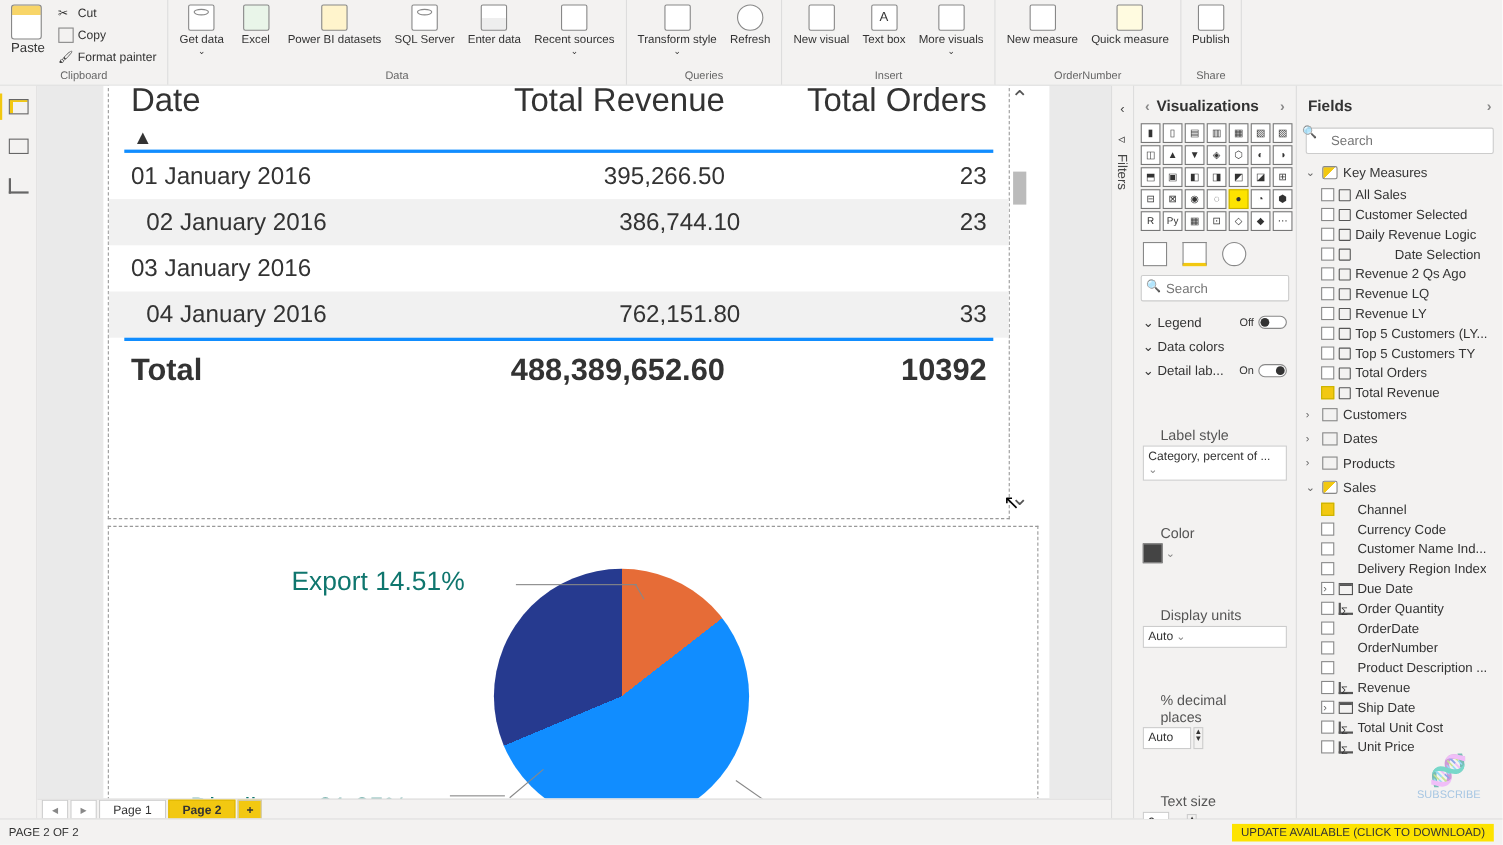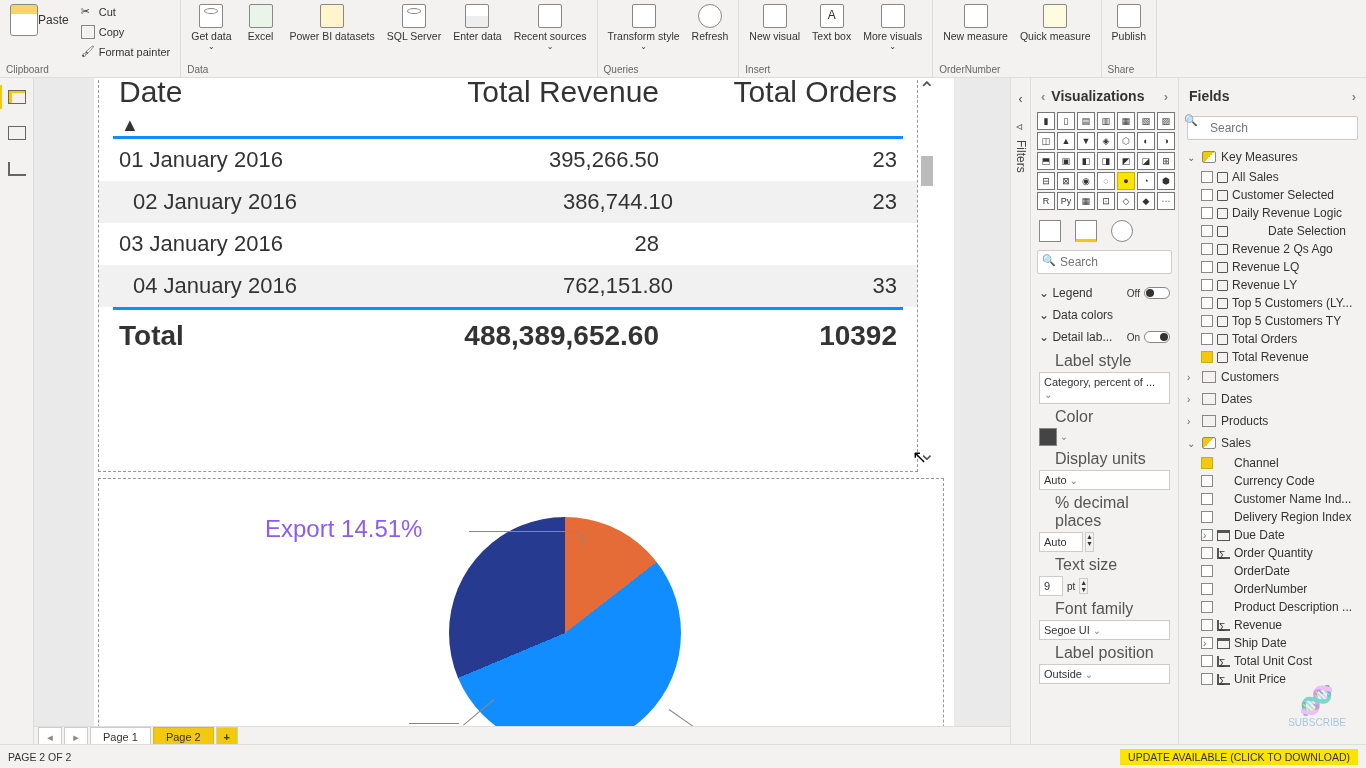--- a/index.html
+++ b/index.html
@@ -2,29 +2,29 @@
 <html><head>
 <meta charset="utf-8">
 <style>
 * { box-sizing: border-box; margin: 0; padding: 0; font-family: 'Segoe UI', sans-serif; }
 body { width: 1366px; height: 768px; overflow: hidden; background: #fff; font-size: 12px; color: #333; }
 
 
 .ribbon { height: 78px; background: #f3f2f1; border-bottom: 1px solid #ddd; display: flex; }
 .ribbon-group { border-right: 1px solid #ddd; padding: 2px 6px 0; display: flex; flex-direction: column; height: 100%; }
 .ribbon-group-body { display: flex; flex: 1; align-items: flex-start; gap: 4px; }
-.ribbon-group-label { font-size: 10px; color: #666; padding-bottom: 2px; }
+.ribbon-group-label { font-size: 10px; color: #666; text-align: center; padding-bottom: 2px; }
 .ribbon-btn { display: flex; flex-direction: column; align-items: center; justify-content: flex-start; padding: 2px 4px; min-width: 42px; cursor: pointer; font-size: 10.5px; text-align: center; line-height: 1.15; }
 .ribbon-icon { width: 24px; height: 24px; display: inline-block; margin-bottom: 2px; border: 1px solid #888; border-radius: 2px; background: #fff; position: relative; }
 .ribbon-icon.db::after { content:''; position:absolute; left:4px; right:4px; top:3px; height:4px; border:1px solid #888; border-radius:50%; }
 .ribbon-icon.tbl { background: linear-gradient(#fff 50%, #eee 50%); }
 .ribbon-icon.refresh { border-radius: 50%; }
 .ribbon-small-btn { display: flex; align-items: center; gap: 4px; font-size: 11px; padding: 1px 4px; cursor: pointer; height: 20px; }
 .ribbon-small-icon { width: 14px; height: 14px; display: inline-block; border: 1px solid #888; }
-.paste-col { display:flex; flex-direction:row; align-items:center; justify-content:center; padding:2px 4px;}
+.paste-col { display:flex; flex-direction:column; justify-content:center; padding:2px 4px;}
 .paste-icon { width: 28px; height: 32px; border: 1px solid #888; border-radius: 3px; background: linear-gradient(#f8d568 30%, #fff 30%); }
 
 
 .left-rail { position: absolute; left: 0; top: 78px; bottom: 24px; width: 34px; background: #f3f2f1; border-right: 1px solid #ddd; display: flex; flex-direction: column; align-items: center; padding-top: 6px; gap: 10px; }
 .rail-btn { width: 26px; height: 26px; display:flex; align-items:center; justify-content:center; cursor: pointer; position:relative;}
 .rail-btn.active::before { content:''; position:absolute; left:-5px; top:1px; bottom:1px; width:3px; background:#f2c811;}
 .rail-icon { width:18px; height:14px; border:1px solid #666; }
 
 
 .canvas { position: absolute; left: 34px; top: 78px; right: 356px; bottom: 42px; background: #eaeaea; overflow: hidden; }
@@ -47,21 +47,21 @@
 .tbl-total { display:flex; font-size: 28px; font-weight: 700; padding: 10px 20px; }
 .tbl-total > div:nth-child(1){ flex:0 0 260px;}
 .tbl-total > div:nth-child(2){ flex:0 0 280px; text-align:right;}
 .tbl-total > div:nth-child(3){ flex:1; text-align:right;}
 .vscroll { position:absolute; right: -20px; top:0; bottom:0; width:20px; display:flex; flex-direction:column; align-items:center; justify-content:space-between; font-size:20px; color:#555; padding:6px 0; }
 .vscroll-thumb { width:12px; height:30px; background:#bbb; }
 
 
 .pie-wrap { position: relative; width: 100%; height: 100%; }
 .pie { position:absolute; left: 350px; top: 38px; width: 232px; height: 232px; border-radius: 50%; background: conic-gradient(#e66c37 0deg 52.2deg, #118dff 52.2deg 247.2deg, #263a8f 247.2deg 360deg); }
-.pie-label { position:absolute; font-size: 24px; color:#8b5cf6; }
+.pie-label { position:absolute; font-size: 24px; color:#0f766e; }
 .pie-line { position:absolute; background:#888; }
 
 
 .right-zone { position: absolute; right: 0; top: 78px; bottom: 24px; width: 356px; display: flex; background: #f3f2f1; }
 .filters-tab { width: 20px; background: #f3f2f1; border-left: 1px solid #ddd; display:flex; flex-direction:column; align-items:center; padding-top: 14px; gap:6px; }
 .filters-tab span { writing-mode: vertical-rl; font-size: 12px; color: #444; }
 .viz-pane { width: 148px; border-left: 1px solid #ddd; display: flex; flex-direction: column; }
 .fields-pane { width: 188px; border-left: 1px solid #ddd; display: flex; flex-direction: column; }
 .pane-head { display:flex; align-items:center; justify-content:space-between; padding: 10px 10px 6px; font-weight: 600; font-size: 14px; }
 .pane-head .chev { color:#888; font-size:13px; }
@@ -73,21 +73,21 @@
 .viz-tab.active { border-bottom: 3px solid #f2c811; }
 .viz-search { margin: 6px; }
 .viz-search input, .fields-search input { width: 100%; padding: 4px 22px; border: 1px solid #ccc; border-radius: 2px; font-size: 12px; }
 .search-wrap { position:relative; }
 .search-wrap::before { content:'🔍'; position:absolute; left:5px; top:4px; font-size:11px; color:#888;}
 .format-section { padding: 2px 8px; font-size: 12px; }
 .format-row { display:flex; align-items:center; justify-content:space-between; padding: 4px 0; cursor:pointer;}
 .format-row .toggle { width: 26px; height: 12px; border: 1px solid #888; border-radius: 6px; position: relative; background:#fff;}
 .format-row .toggle.on::after { content:''; position:absolute; right:1px; top:1px; width:8px; height:8px; background:#333; border-radius:50%; }
 .format-row .toggle.off::after { content:''; position:absolute; left:1px; top:1px; width:8px; height:8px; background:#333; border-radius:50%; }
-.format-label { font-size: 16px; color:#555; padding: 4px 16px 2px;}
+.format-label { font-size: 13px; color:#555; padding: 4px 16px 2px; margin-top: 36px;}
 .format-input { width: 100%; border:1px solid #ccc; padding:3px 4px; font-size:11px; background:#fff;}
 .format-small { width: 44px; }
 .color-swatch { width:18px; height:18px; background:#444; border:1px solid #888; display:inline-block; vertical-align:middle;}
 .dropdown-caret::after { content:' ⌄'; color:#888; font-size:10px;}
 
 .fields-search { padding: 6px 8px; }
 .fields-tree { padding: 0 4px; overflow-y: auto; font-size: 12px; flex:1; }
 .fields-group { padding: 4px 4px; display:flex; align-items:center; gap:5px; cursor:pointer;}
 .fields-group .exp { width:10px; font-size:10px; color:#666;}
 .fields-group .gicon { width:14px; height:12px; border:1px solid #888; }
@@ -95,21 +95,21 @@
 .field-item { display:flex; align-items:center; gap:4px; padding: 2px 2px 2px 18px; cursor:pointer;}
 .field-item .cb { width:12px; height:12px; border:1px solid #888; background:#fff; display:inline-block;}
 .field-item .cb.checked { background:#f2c811; border-color:#c9b200;}
 .field-item .ficon { width:13px; height:11px; display:inline-block; border-left:2px solid #555; border-bottom:2px solid #555;}
 .field-item .ficon.sigma::before { content:'Σ'; font-size:10px;}
 .field-item .ficon.table { border:1px solid #555; background: linear-gradient(#555 2px, transparent 2px);}
 
 
 .page-tabs { position: absolute; left: 34px; right: 356px; bottom: 24px; height: 18px; background: #f3f2f1; border-top:1px solid #ddd; display:flex; align-items:center; padding: 0 4px; gap: 2px; font-size: 11px;}
 .ptab { padding: 2px 12px; background:#fff; border:1px solid #ccc; cursor:pointer; height: 18px; line-height:14px;}
-.ptab.active { background:#f2c811; border-color:#e0b800; font-weight:400;}
+.ptab.active { background:#f2c811; border-color:#e0b800; font-weight:700;}
 .ptab.nav { width:24px; text-align:center; padding:2px 4px; color:#888;}
 .ptab.add { background:#f2c811; width:22px; text-align:center; font-weight:bold; padding:2px 0;}
 
 
 .statusbar { position:absolute; left:0; right:0; bottom:0; height:24px; background:#f3f2f1; border-top:1px solid #ddd; display:flex; align-items:center; justify-content:space-between; padding: 0 8px; font-size:10.5px;}
 .statusbar .update { background:#fde300; padding:2px 8px; font-weight:500;}
 
 .watermark { position:absolute; right:20px; bottom:40px; opacity:0.5; font-size:10px; color:#5b9bd5; display:flex; flex-direction:column; align-items:center; pointer-events:none;}
 .watermark .logo { font-size:28px; color:#5b9bd5;}
 
@@ -263,21 +263,20 @@
             <div>395,266.50</div>
             <div>23</div>
           </div>
           <div class="tbl-row alt">
             <div>02 January 2016</div>
             <div>386,744.10</div>
             <div>23</div>
           </div>
           <div class="tbl-row">
             <div>03 January 2016</div>
-            <div>28</div>
           </div>
           <div class="tbl-row alt">
             <div>04 January 2016</div>
             <div>762,151.80</div>
             <div>33</div>
           </div>
         </div>
       <div class="tbl-hr"></div>
       <div class="tbl-total">
         <div>Total</div>

